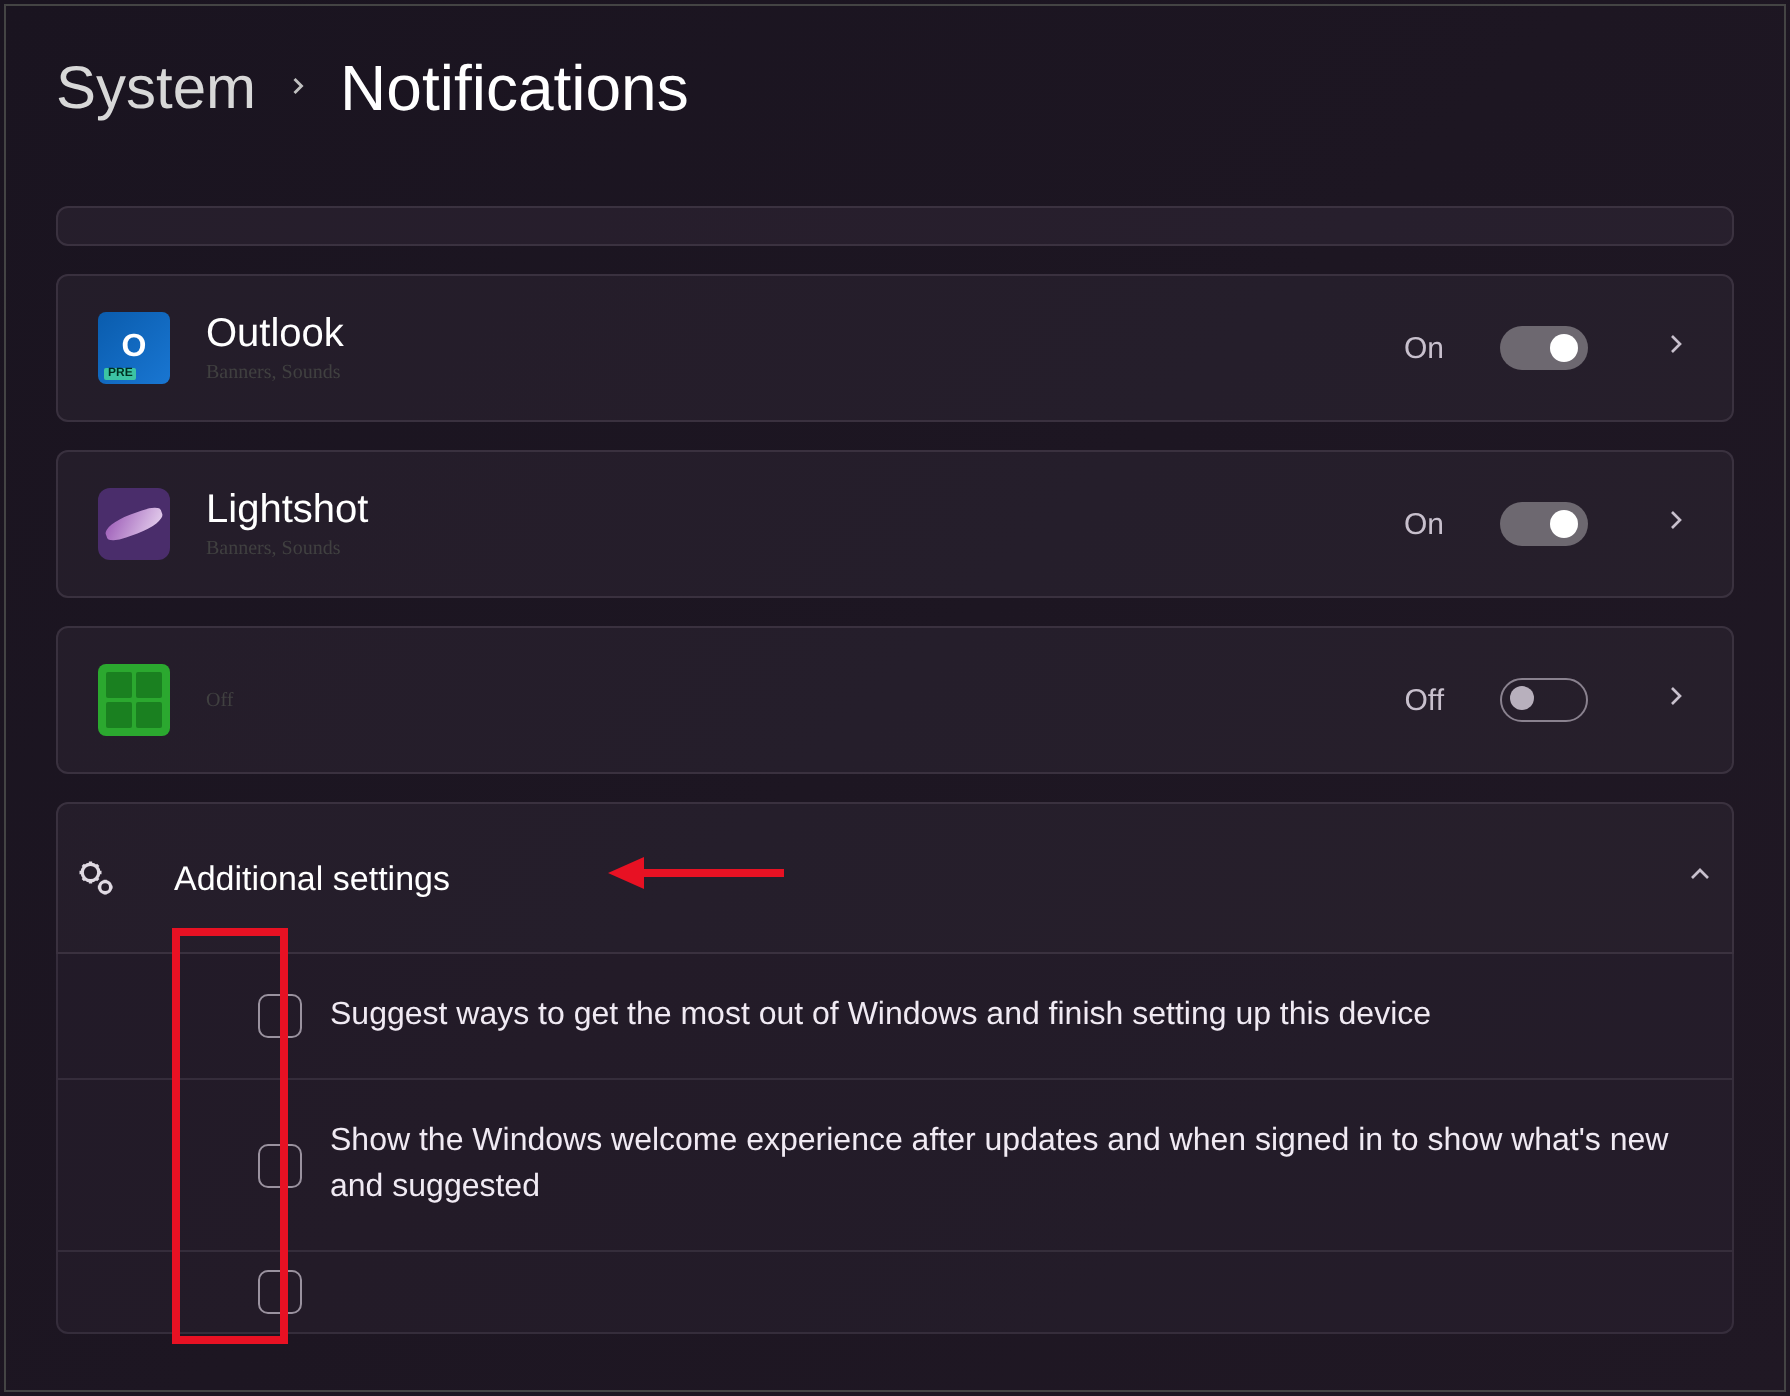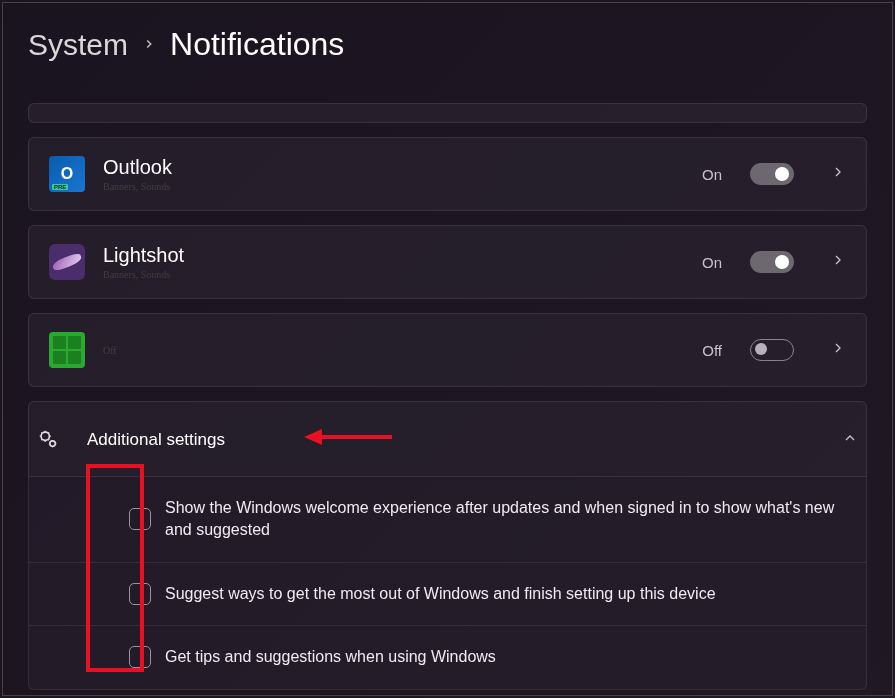--- a/index.html
+++ b/index.html
@@ -337,28 +337,27 @@
     <div class="arrow-annotation">
       <svg width="90" height="24" viewBox="0 0 90 24">
         <line x1="15" y1="12" x2="88" y2="12" stroke="#e81123" stroke-width="4"></line>
         <polygon points="0,12 18,4 18,20" fill="#e81123"></polygon>
       </svg>
     </div>
   </div>
 
   <div class="checkbox-row">
     <div class="checkbox"></div>
-    <div class="checkbox-label">Show the Windows welcome experience after updates and when signed in to show what's new and suggested</div>
+    <div class="checkbox-label">Suggest ways to get the most out of Windows and finish setting up this device</div>
   </div>
 
   <div class="checkbox-row">
     <div class="checkbox"></div>
-    <div class="checkbox-label">Suggest ways to get the most out of Windows and finish setting up this device</div>
+    <div class="checkbox-label">Show the Windows welcome experience after updates and when signed in to show what's new and suggested</div>
   </div>
 
   <div class="checkbox-row">
     <div class="checkbox"></div>
-    <div class="checkbox-label">Get tips and suggestions when using Windows</div>
   </div>
 </div>
 
 <div class="highlight-box"></div>
 <div class="border-frame"></div>
 
 </body></html>

